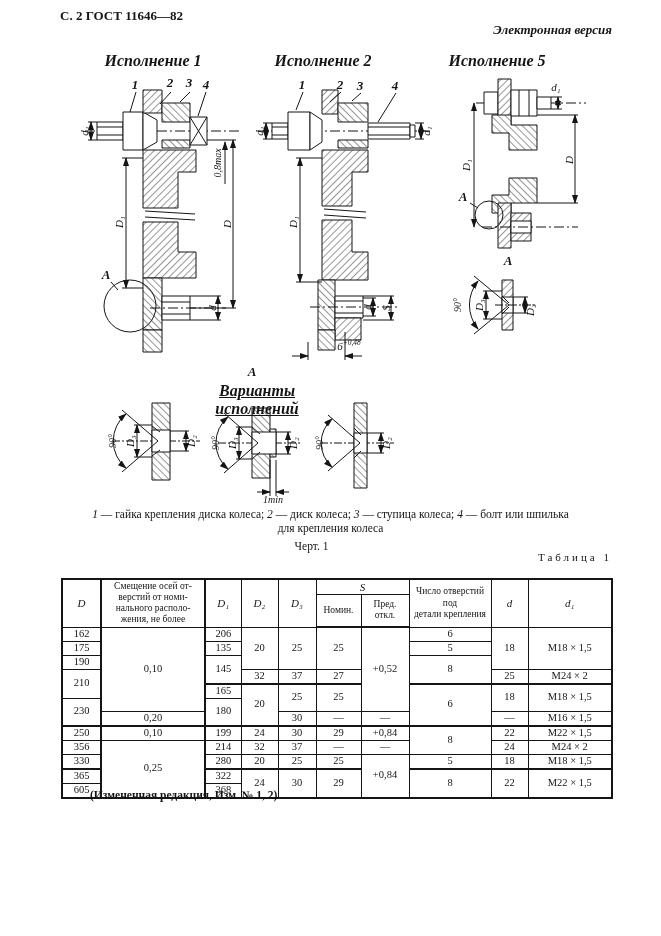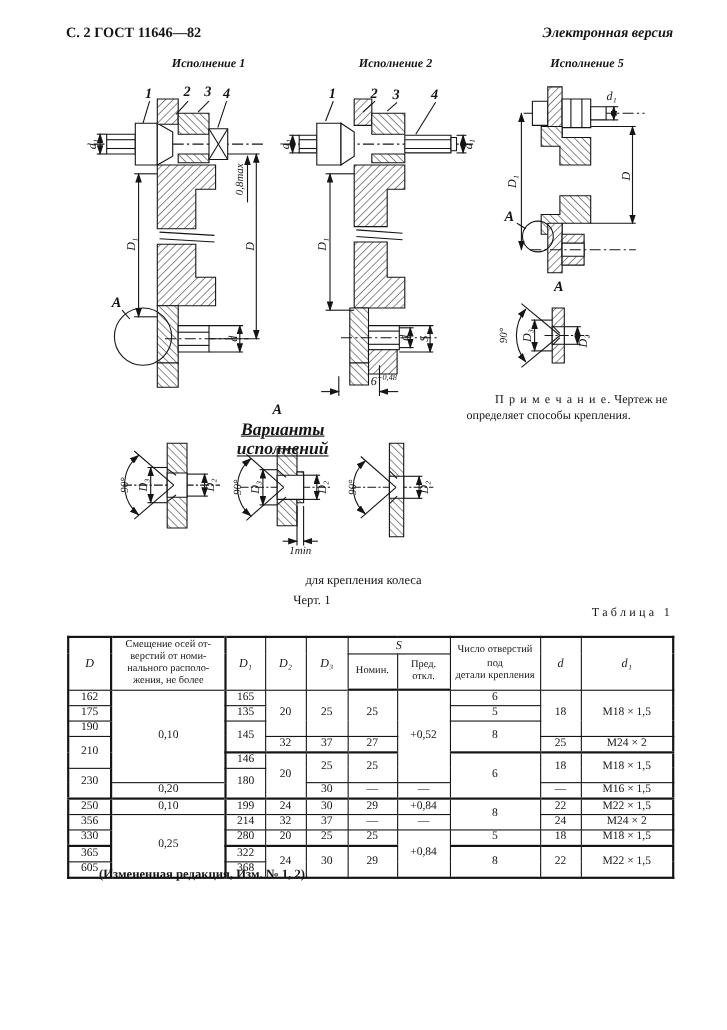--- a/index.html
+++ b/index.html
@@ -1,27 +1,27 @@
 <!DOCTYPE html>
 <html><head>
 <meta charset="utf-8">
 <style>
   html,body{margin:0;padding:0;background:#e8e8e8;}
   #page{position:relative;width:661px;height:936px;background:#ffffff;margin:0 auto;
         font-family:"Liberation Serif","DejaVu Serif",serif;color:#151515;overflow:hidden;}
   .abs{position:absolute;}
   .hdr{font-weight:bold;font-size:13px;}
-  .exec{font-style:italic;font-weight:bold;font-size:11px;text-align:right;width:140px;}
+  .exec{font-style:italic;font-weight:bold;font-size:16px;text-align:center;width:140px;}
   .note{font-size:11px;line-height:1.35;width:218px;}
   .note p{margin:0;text-indent:26px;}
   .vtitle{font-style:italic;font-weight:bold;font-size:13px;text-align:center;}
   .vlabel{font-style:italic;font-weight:bold;font-size:16px;text-align:center;text-decoration:underline;}
   .cap{width:661px;text-align:center;font-size:11.5px;line-height:1.25;}
   .cap i{font-style:italic;}
-  .fig-num{width:567px;text-align:center;font-size:11.5px;}
+  .fig-num{width:567px;text-align:center;font-size:11.5px;padding-left:28px;}
   .tbl-title{font-size:11px;letter-spacing:3px;}
   .units{width:661px;text-align:center;font-size:11px;letter-spacing:2px;}
   .footer{font-weight:bold;font-size:11.5px;}
 
   table.gost{border-collapse:collapse;table-layout:fixed;width:550px;}
   table.gost th,table.gost td{border:1px solid #151515;text-align:center;vertical-align:middle;
       padding:0 1px;overflow:hidden;}
   table.gost{border:2px solid #151515;}
   table.gost thead th{font-weight:normal;}
   .h-sym{font-style:italic;font-size:11px;}
@@ -40,21 +40,21 @@
   svg text.co{font-size:13px;font-weight:bold;}
   svg text.big{font-size:13px;font-weight:bold;}
   svg text.sm{font-size:10px;}
   svg *{vector-effect:non-scaling-stroke;}
 </style>
 </head>
 <body>
 
 <div id="page">
 
-  <div class="abs hdr" style="left:60px;top:22px;">С. 2 ГОСТ 11646—82</div>
+  <div class="abs hdr" style="left:60px;top:8px;">С. 2 ГОСТ 11646—82</div>
   <div class="abs hdr" style="right:49px;top:22px;font-style:italic;">Электронная версия</div>
 
   <div class="abs exec" style="left:83px;top:52px;">Исполнение 1</div>
   <div class="abs exec" style="left:253px;top:52px;">Исполнение 2</div>
   <div class="abs exec" style="left:427px;top:52px;">Исполнение 5</div>
 
   <svg class="abs" style="left:0;top:0;" width="661" height="560" viewBox="0 0 661 560">
     <defs>
       <pattern id="hA" patternUnits="userSpaceOnUse" width="5" height="5" patternTransform="rotate(45)">
         <rect width="5" height="5" fill="#fff"></rect>
@@ -318,29 +318,26 @@
         <text class="sm" transform="rotate(-90 217 443)" x="217" y="443">90°</text>
         <text transform="rotate(-90 233 443)" x="233" y="443">D₃</text>
         <text transform="rotate(-90 294 443)" x="294" y="443">D₂</text>
         <text class="sm" x="273" y="501">1min</text>
         <text class="sm" transform="rotate(-90 321 443)" x="321" y="443">90°</text>
         <text transform="rotate(-90 387 443)" x="387" y="443">D₂</text>
       </g>
     </g>
   </svg>
 
-  <div class="abs note" style="left:424px;top:356px;">
-    <p><span style="letter-spacing:1px;">П р и м е ч а н и е.</span><span> Чертеж не определяет способы крепления.</span></p>
-  </div>
 
   <div class="abs vtitle" style="left:232px;top:364px;width:40px;">А</div>
   <div class="abs vlabel" style="left:182px;top:382px;width:150px;">Варианты исполнений</div>
 
   <div class="abs cap" style="left:0;top:507px;">
-    <br>
+    <span><i>1</i><span> — гайка крепления диска колеса; </span><i>2</i><span> — диск колеса; </span><i>3</i><span> — ступица колеса; </span><i>4</i><span> — болт или шпилька</span></span><br>
     <span>для крепления колеса</span>
   </div>
 
   <div class="abs fig-num" style="left:0;top:540px;">Черт. 1</div>
 
   <div class="abs tbl-title" style="right:49px;top:551px;">Таблица 1</div>
 
   <table class="gost abs" style="left:61px;top:578px;">
     <colgroup>
       <col style="width:39px">
@@ -373,21 +370,21 @@
       <tr style="height:33px;">
         <th class="h-txt">Номин.</th>
         <th class="h-txt">Пред.
 откл.</th>
       </tr>
     </thead>
     <tbody>
         <tr>
           <td class="cb">162</td>
           <td rowspan="6" class="cb">0,10</td>
-          <td>165</td>
+          <td>206</td>
           <td rowspan="3">20</td>
           <td rowspan="3">25</td>
           <td rowspan="3">25</td>
           <td rowspan="6">+0,52</td>
           <td>6</td>
           <td rowspan="3">18</td>
           <td rowspan="3">M18 × 1,5</td>
         </tr>
         <tr>
           <td class="cb">175</td>
@@ -401,21 +398,21 @@
         </tr>
         <tr>
           <td rowspan="2" class="cb">210</td>
           <td>32</td>
           <td>37</td>
           <td>27</td>
           <td>25</td>
           <td>M24 × 2</td>
         </tr>
         <tr>
-          <td>146</td>
+          <td>165</td>
           <td rowspan="3">20</td>
           <td rowspan="2">25</td>
           <td rowspan="2">25</td>
           <td rowspan="3">6</td>
           <td rowspan="2">18</td>
           <td rowspan="2">M18 × 1,5</td>
         </tr>
         <tr>
           <td rowspan="2" class="cb">230</td>
           <td rowspan="2">180</td>

